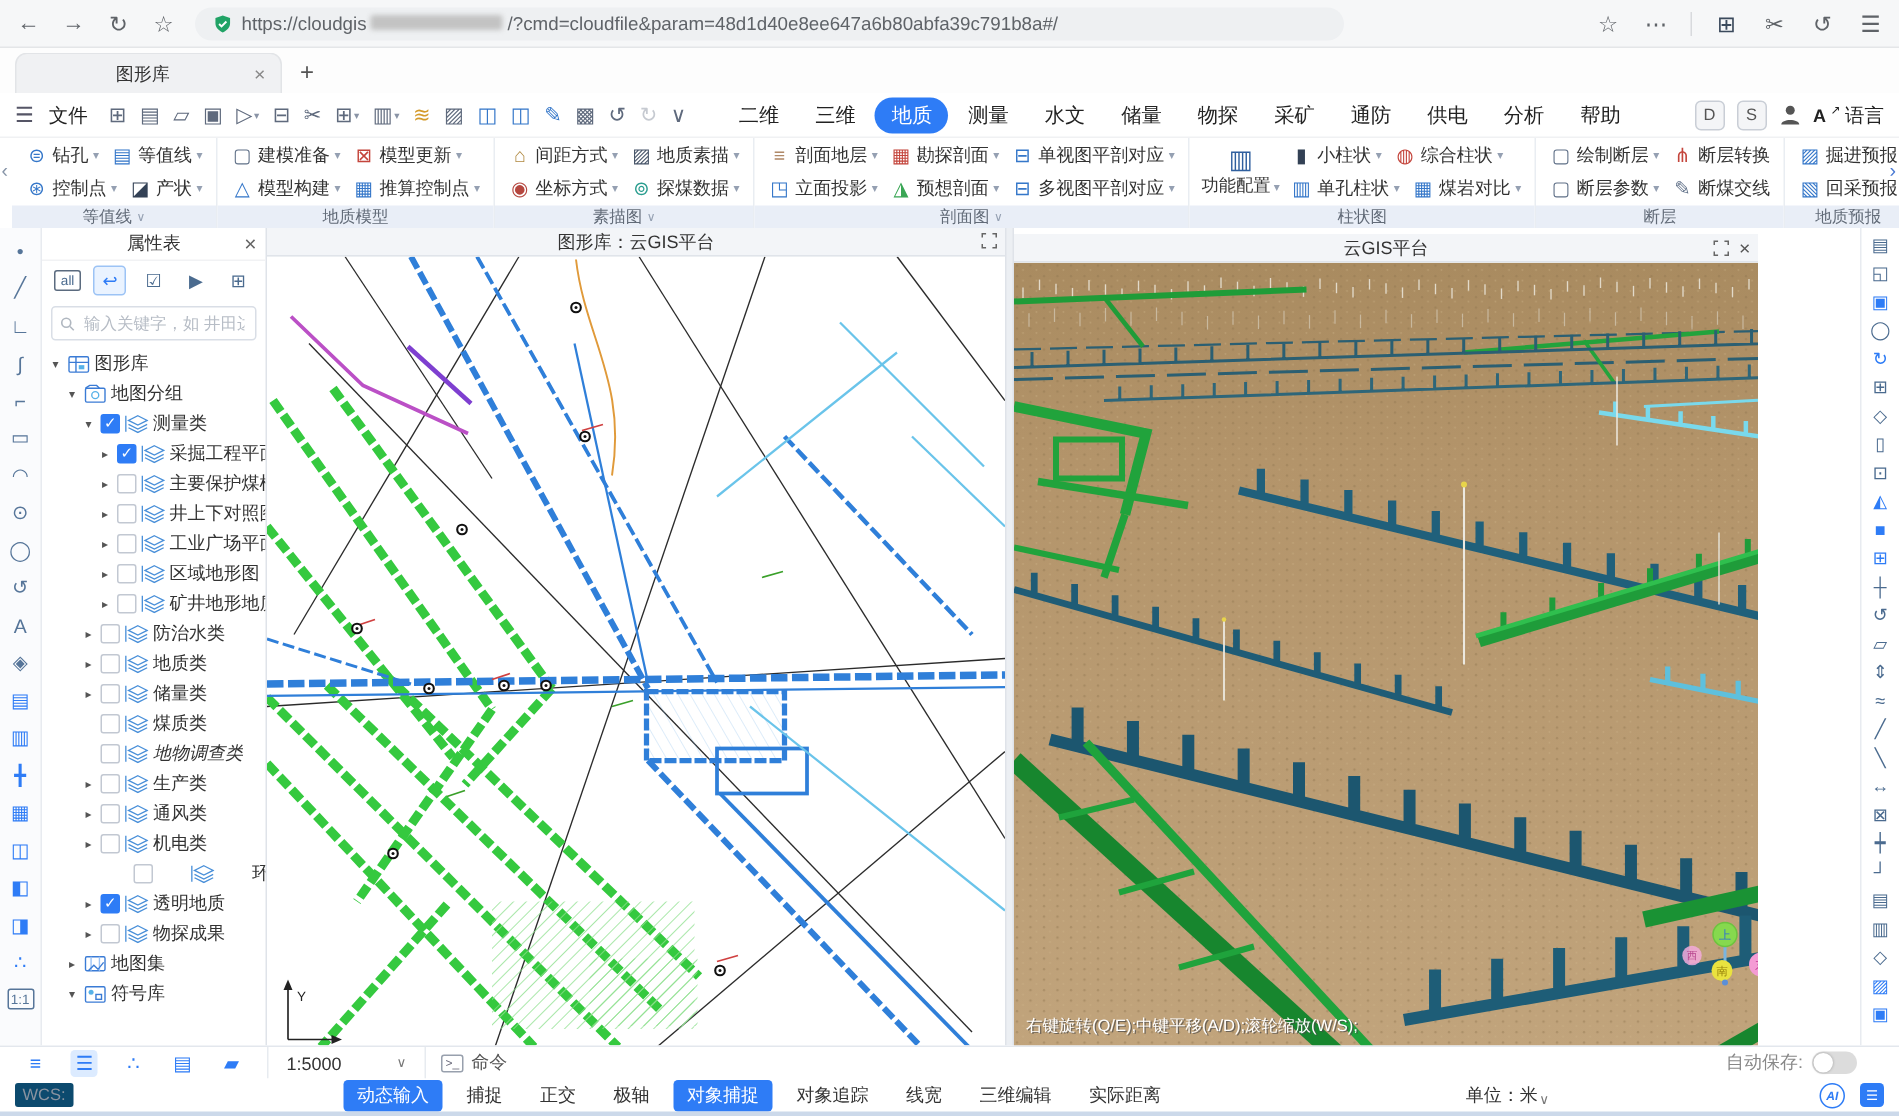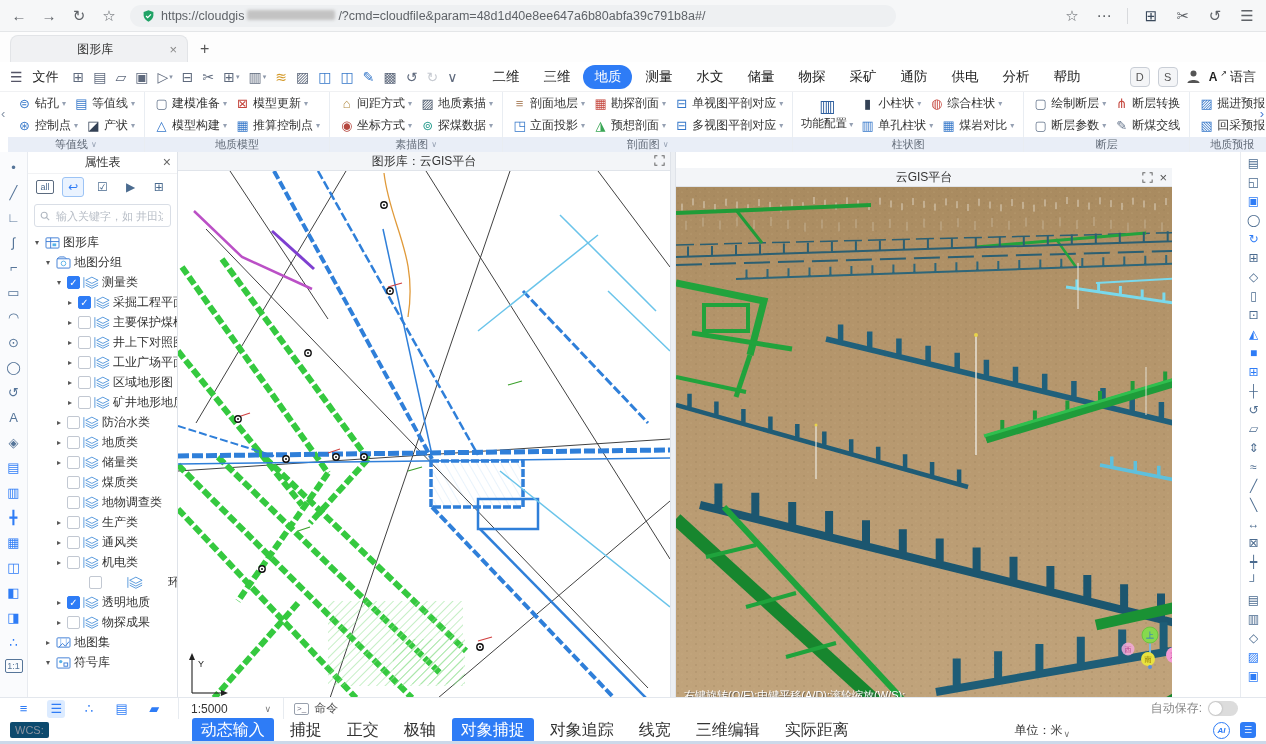--- a/index.html
+++ b/index.html
@@ -67,40 +67,40 @@
   .cb{width:13px;height:13px;border:1px solid #c2c8d2;border-radius:2px;background:#fff;flex:none;box-sizing:border-box}
   .cb.on{background:#2e7cf6;border-color:#2e7cf6;color:#fff;font-size:10px;line-height:12px;text-align:center}
   .ticon{flex:none;display:flex;align-items:center}
   .tlabel{overflow:hidden;text-overflow:clip}
   
   .vtitle{height:18px;background:#f3f5f8;border-bottom:1px solid #e0e4ea;display:flex;align-items:center;justify-content:center;font-size:12px;color:#333;position:relative}
   .vt-ctl{position:absolute;right:5px;top:3px;display:flex;gap:6px;align-items:center}
   .vt-x{font-size:13px;color:#555;line-height:1}
   .view2d{position:absolute;left:178px;top:0;width:492px;height:545px;background:#fff;overflow:hidden}
   .splitter{position:absolute;left:670px;top:0;width:6px;height:545px;background:#eceff3;border-left:1px solid #dfe3e9;border-right:1px solid #dfe3e9;box-sizing:border-box}
-  .view3d{position:absolute;left:676px;top:16px;width:496px;height:545px;overflow:hidden}
+  .view3d{position:absolute;left:676px;top:4px;width:496px;height:545px;overflow:hidden}
   .map2d,.map3d{display:block}
   .right-strip{position:absolute;left:1240px;top:0;width:26px;height:545px;background:#fff;border-left:1px solid #e8ebf0;display:flex;flex-direction:column;align-items:center;box-sizing:border-box;padding-top:1px}
   .rsi{width:22px;height:19px;display:flex;align-items:center;justify-content:center;font-size:12px;color:#4b6b8f}
   
   .bottom-row{position:absolute;left:0;top:697px;width:1266px;height:22px;background:#fff;border-top:1px solid #e3e7ed;display:flex;align-items:center;box-sizing:border-box}
   .b-left{width:178px;display:flex;justify-content:space-evenly;align-items:center;flex:none}
   .bli{font-size:13px;color:#2e7cf6;display:flex;align-items:center;justify-content:center;min-width:18px;height:18px}
   .bli.on{background:#dcebff;border-radius:3px}
   .b-scale{width:105px;display:flex;align-items:center;justify-content:space-between;padding:0 12px;color:#333;border-left:1px solid #e7ebf0;height:100%;box-sizing:border-box;flex:none}
   .b-cmd{display:flex;align-items:center;gap:5px;border-left:1px solid #e7ebf0;height:100%;padding:0 10px;color:#555;flex:none}
   .cmd-ic{font-size:8px;border:1px solid #98a0ad;border-radius:2px;padding:0 2px;color:#667;line-height:10px}
   .b-autosave{margin-left:auto;display:flex;align-items:center;gap:6px;color:#888;padding-right:28px}
   .toggle{width:30px;height:15px;background:#dcdcdc;border-radius:8px;position:relative}
   .toggle .knob{position:absolute;left:1px;top:1px;width:13px;height:13px;background:#fff;border-radius:50%;box-shadow:0 0 2px rgba(0,0,0,.3)}
   
   .status-bar{position:absolute;left:0;top:719px;width:1266px;height:22px;background:#fff;display:flex;align-items:center;padding:0 10px;box-sizing:border-box}
   .wcs{background:#0c4a6e;color:#8a93a0;font-size:11px;padding:2px 5px;border-radius:2px;flex:none}
   .st-group{margin:0 auto;display:flex;gap:7px;align-items:center}
-  .stbtn{font-size:16px;color:#333;padding:2px 9px;border-radius:3px;white-space:nowrap}
+  .stbtn{font-size:12px;color:#333;padding:2px 9px;border-radius:3px;white-space:nowrap}
   .stbtn.on{background:#2e7cf6;color:#fff}
   .unit{display:flex;align-items:flex-end;gap:1px;color:#333;margin-right:auto;margin-left:14px}
   .st-right{display:flex;align-items:center;gap:10px}
   .ai-badge{width:17px;height:17px;border:1.5px solid #2e7cf6;border-radius:50%;color:#2e7cf6;font-size:8px;font-style:italic;font-weight:bold;display:flex;align-items:center;justify-content:center;box-sizing:border-box}
   .note-badge{width:16px;height:16px;background:#2e7cf6;border-radius:3px;color:#fff;font-size:9px;display:flex;align-items:center;justify-content:center}
   .bottom-edge{position:absolute;left:0;top:741px;width:1266px;height:3px;background:#ccd9ea}
   svg text{font-family:"Liberation Sans","DejaVu Sans",sans-serif}
 </style>
 </head>
 <body>
@@ -669,21 +669,21 @@
           <span class="ticon">
             <svg viewBox="0 0 18 14" width="16" height="13">
               <line x1="1" y1="1" x2="1" y2="13" stroke="#4a90d9"></line>
               <path d="M10 1l7 3.5L10 8 3 4.5z" fill="none" stroke="#4a90d9"></path>
               <path d="M3 7.5l7 3.5 7-3.5" fill="none" stroke="#4a90d9"></path>
               <path d="M3 10l7 3.5 7-3.5" fill="none" stroke="#4a90d9"></path>
             </svg>
           </span>
           <span class="tlabel">煤质类</span>
         </div>
-        <div class="trow" style="padding-left: 26px;">
+        <div class="trow" style="padding-left: 26px; font-style: italic;">
           <span class="arr"></span>
           <span class="cb"></span>
           <span class="ticon">
             <svg viewBox="0 0 18 14" width="16" height="13">
               <line x1="1" y1="1" x2="1" y2="13" stroke="#4a90d9"></line>
               <path d="M10 1l7 3.5L10 8 3 4.5z" fill="none" stroke="#4a90d9"></path>
               <path d="M3 7.5l7 3.5 7-3.5" fill="none" stroke="#4a90d9"></path>
               <path d="M3 10l7 3.5 7-3.5" fill="none" stroke="#4a90d9"></path>
             </svg>
           </span>

